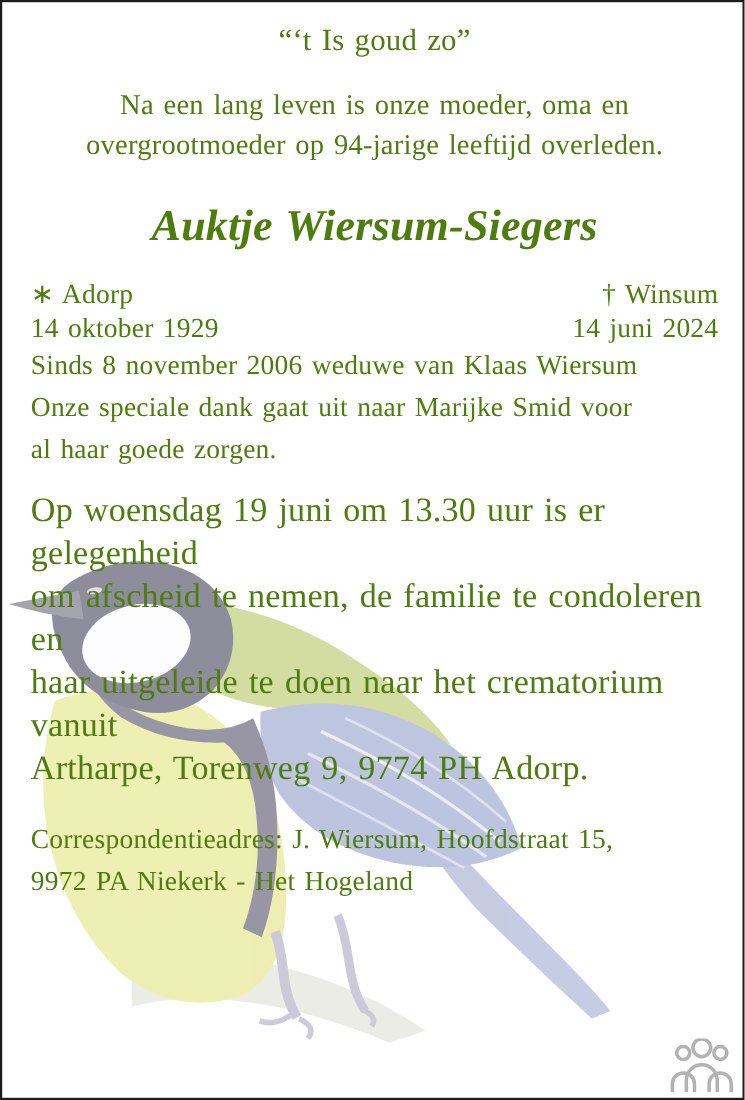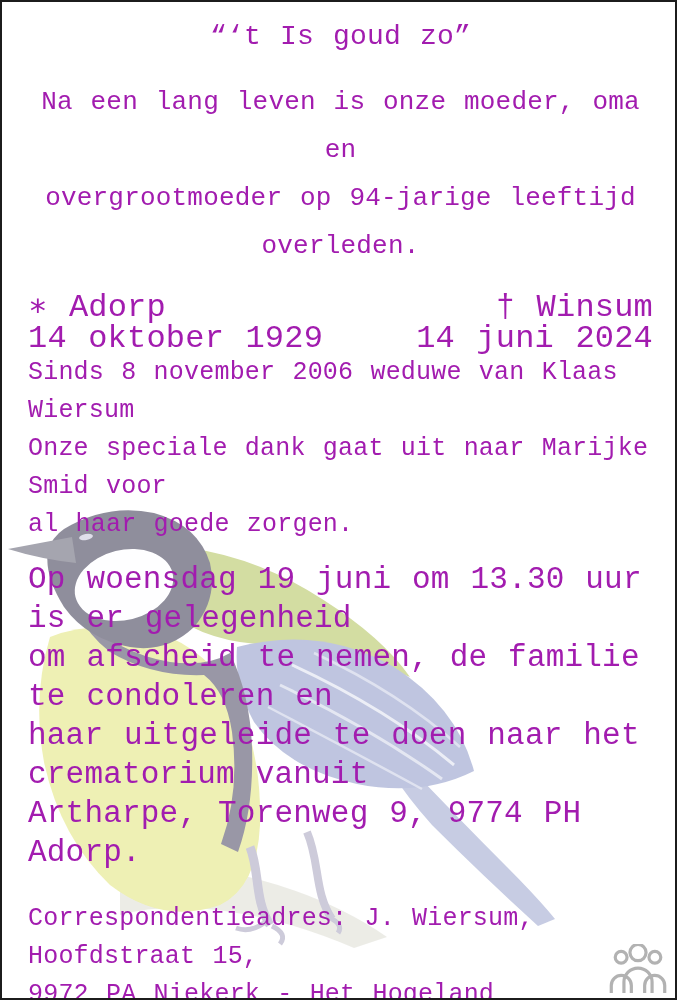--- a/index.html
+++ b/index.html
@@ -8,57 +8,57 @@
     background: #ffffff;
   }
   .page {
     position: relative;
     width: 677px;
     height: 1000px;
     box-sizing: border-box;
     border: 2px solid #1c1c1c;
     background: #ffffff;
     overflow: hidden;
-    font-family: Liberation Mono, monospace;
-    color: #a21caf;
+    font-family: Liberation Serif, serif;
+    color: #4d7c0f;
     letter-spacing: 0.2px;
     word-spacing: 2px;
   }
   .content {
     position: relative;
     z-index: 1;
     padding: 0 22px 0 26px;
   }
   .multiline { white-space: pre-line; }
 
   .quote {
     padding-top: 16px;
     text-align: center;
     font-size: 28px;
     line-height: 38px;
   }
   .intro {
     margin-top: 22px;
     text-align: center;
     font-size: 26px;
-    line-height: 48px;
+    line-height: 36px;
   }
   .deceased-name {
     margin-top: 30px;
     text-align: center;
     font-size: 40px;
     line-height: 50px;
     font-weight: bold;
     font-style: italic;
   }
   .dates {
     margin-top: 22px;
     display: flex;
     justify-content: space-between;
-    font-size: 32px;
+    font-size: 25px;
     line-height: 31px;
   }
   .dates .death { text-align: right; }
   .widow-line {
     font-size: 25px;
     line-height: 38px;
   }
   .family {
     margin-top: 26px;
     margin-left: 180px;
@@ -138,20 +138,21 @@
     </g>
   </svg>
 
   <div class="content">
 
     <div class="quote">“‘t Is goud zo”</div>
 
     <div class="intro multiline">Na een lang leven is onze moeder, oma en
 overgrootmoeder op 94-jarige leeftijd overleden.</div>
 
+    <div class="deceased-name">Auktje Wiersum-Siegers</div>
 
     <div class="dates">
       <div class="birth">
         <div><span>∗</span> <span>Adorp</span></div>
         <div>14 oktober 1929</div>
       </div>
       <div class="death">
         <div><span>†</span> <span>Winsum</span></div>
         <div>14 juni 2024</div>
       </div>

